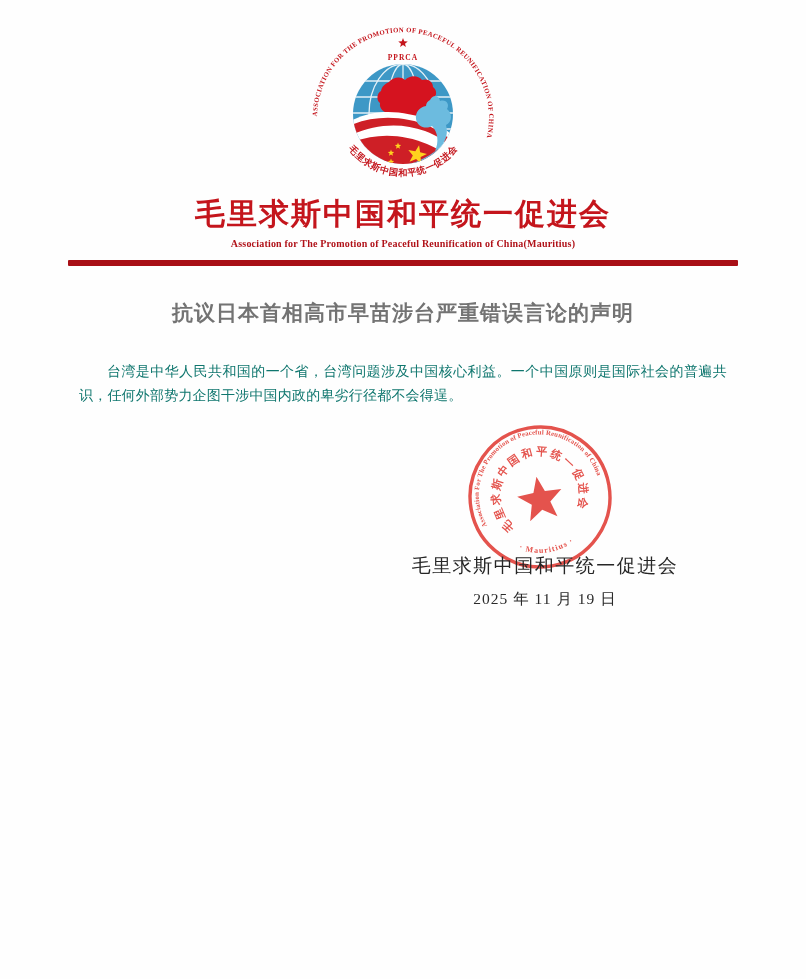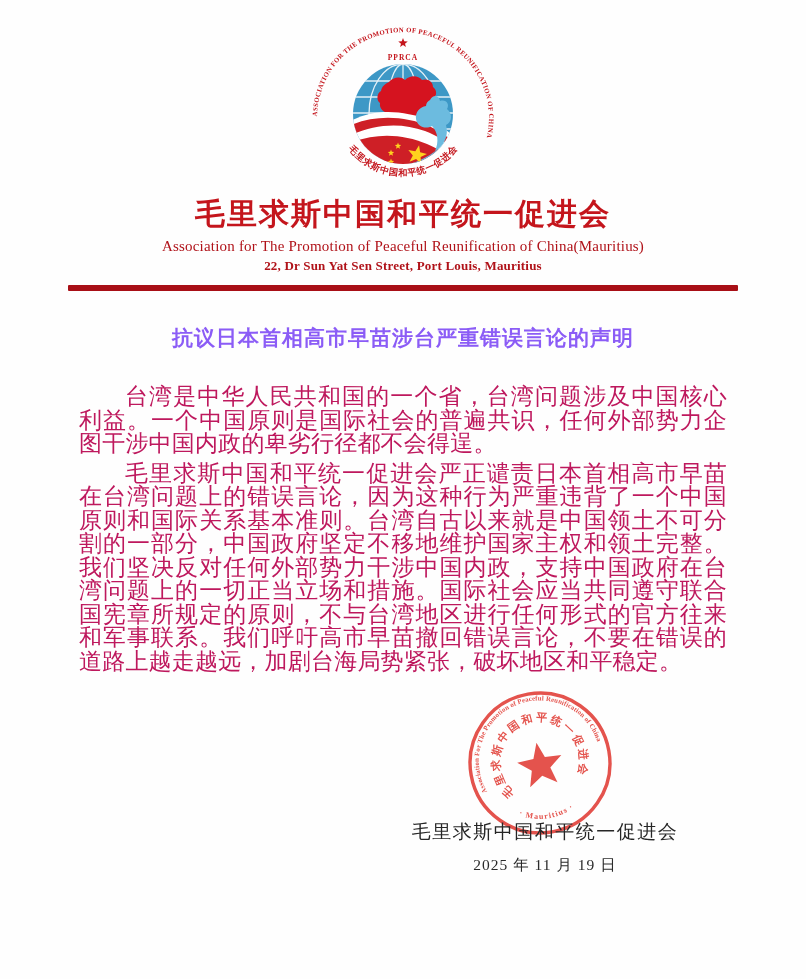--- a/index.html
+++ b/index.html
@@ -13,41 +13,41 @@
   }
   
   .letterhead{text-align:center;}
   .logo-svg{display:block;margin:22px auto 0;}
   .org-name-cn{
     margin:2px 0 3px;
     font-size:30px;font-weight:bold;letter-spacing:2px;
     color:#c4151c;
   }
   .org-name-en{
-    font-size:15px;font-weight:normal;color:#b01219;letter-spacing:.2px;
+    font-size:10px;font-weight:bold;color:#b01219;letter-spacing:.2px;
   }
   .org-address{
     font-size:13px;font-weight:bold;color:#b01219;margin-top:3px;letter-spacing:.2px;
   }
   .red-bar{
     width:670px;height:6px;background:#a80f16;border-radius:1px;
     margin:11px auto 0;
   }
   
   .statement{width:648px;margin:0 auto;}
   .statement-title{
     margin:33px 0 0;
     text-align:center;
-    font-size:21px;font-weight:bold;color:#8b5cf6;letter-spacing:1px;
+    font-size:21px;font-weight:bold;color:#737373;letter-spacing:1px;
   }
   .paragraphs{margin-top:33px;}
   .paragraphs p{
     margin:0 0 6px;
-    font-size:23px;line-height:23.5px;
-    color:#be185d;
+    font-size:14px;line-height:23.5px;
+    color:#0f766e;
     text-indent:2em;
     text-align:justify;
     letter-spacing:.2px;
   }
   
   .footer-area{position:relative;height:230px;}
   .seal-svg{
     position:absolute;left:385px;top:8px;
     width:152px;height:152px;
     transform:rotate(-10deg);
@@ -122,30 +122,28 @@
         </g>
       </g>
 
       <text font-size="9.2" font-weight="bold" fill="#c4151c" letter-spacing="0.5">
         <textPath href="#lgBot" startOffset="1">毛里求斯中国和平统一促进会</textPath>
       </text>
     </svg>
 
     <h1 class="org-name-cn">毛里求斯中国和平统一促进会</h1>
     <div class="org-name-en">Association for The Promotion of  Peaceful Reunification of China(Mauritius)</div>
-    <div class="org-address">22, Dr Sun Yat Sen Street, Port Louis, Mauritius</div>
     <div class="red-bar"></div>
   </header>
 
   <main class="statement">
     <h2 class="statement-title">抗议日本首相高市早苗涉台严重错误言论的声明</h2>
 
     <div class="paragraphs">
       <p>台湾是中华人民共和国的一个省，台湾问题涉及中国核心利益。一个中国原则是国际社会的普遍共识，任何外部势力企图干涉中国内政的卑劣行径都不会得逞。</p>
-      <p>毛里求斯中国和平统一促进会严正谴责日本首相高市早苗在台湾问题上的错误言论，因为这种行为严重违背了一个中国原则和国际关系基本准则。台湾自古以来就是中国领土不可分割的一部分，中国政府坚定不移地维护国家主权和领土完整。我们坚决反对任何外部势力干涉中国内政，支持中国政府在台湾问题上的一切正当立场和措施。国际社会应当共同遵守联合国宪章所规定的原则，不与台湾地区进行任何形式的官方往来和军事联系。我们呼吁高市早苗撤回错误言论，不要在错误的道路上越走越远，加剧台海局势紧张，破坏地区和平稳定。</p>
     </div>
 
     <div class="footer-area">
 
       <svg class="seal-svg" viewBox="0 0 200 200" aria-hidden="true">
         <defs>
           <polygon id="starB" points="0,-10 2.47,-3.4 9.51,-3.09 3.99,1.3 5.88,8.09 0,4.2 -5.88,8.09 -3.99,1.3 -9.51,-3.09 -2.47,-3.4"></polygon>
           <path id="sealArc" d="M 26,128 A 80 80 0 1 1 174,128" fill="none"></path>
           <path id="sealBot" d="M 44,148 A 74 74 0 0 0 156,148" fill="none"></path>
           <path id="sealIn" d="M 62,135 A 53 53 0 1 1 138,135" fill="none"></path>

